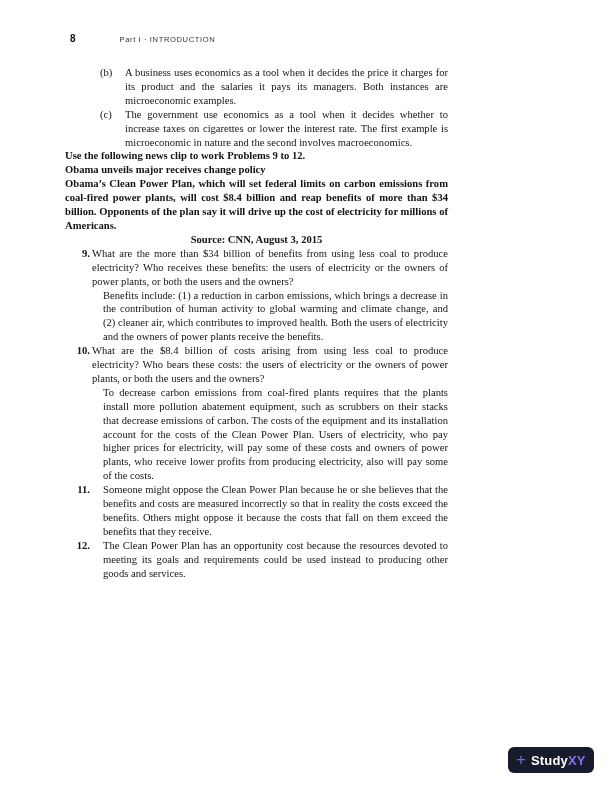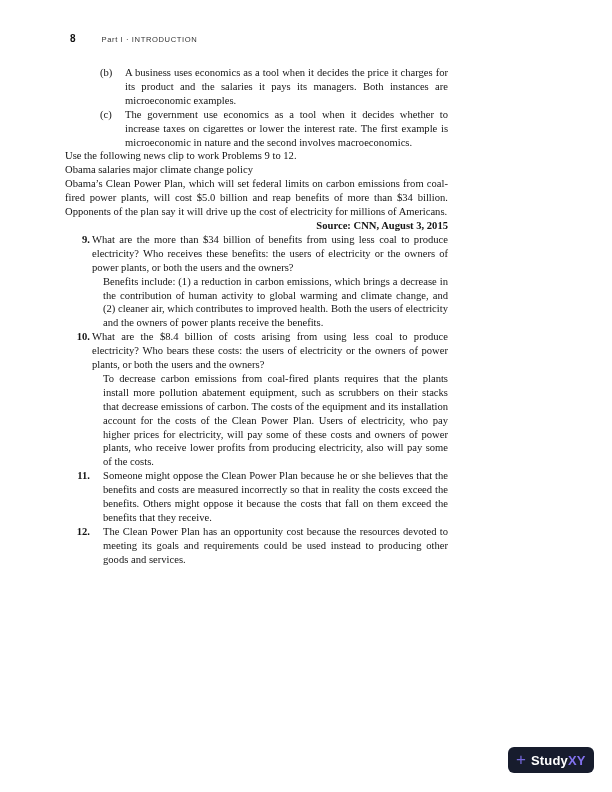--- a/index.html
+++ b/index.html
@@ -15,37 +15,37 @@
   
   .header-row {
     position: absolute;
     top: 33px;
     left: 70px;
     display: flex;
     align-items: baseline;
     font-family: "Liberation Sans", sans-serif;
   }
   .page-num { font-weight: 700; font-size: 10px; color: #111; }
-  .part-title { margin-left: 26px; font-size: 7.6px; letter-spacing: 0.6px; color: #333; }
+  .part-title { margin-left: 44px; font-size: 7.6px; letter-spacing: 0.6px; color: #333; }
 
   
   .content {
     position: absolute;
     left: 65px;
     top: 66px;
     width: 383px;
     font-size: 10.6px;
     line-height: 13.9px;
     text-align: justify;
   }
   .content p { margin: 0; }
   .sub-item { position: relative; padding-left: 60px; }
   .sub-item .sub-label { position: absolute; left: 35px; top: 0; }
-  .bold { font-weight: 400; }
-  .source-line { font-weight: 700; text-align: right; }
+  .bold { font-weight: 700; }
+  .source-line { font-weight: 700; text-align: center; }
   .problem { position: relative; }
   .p-num {
     position: absolute;
     left: 8px;
     width: 17px;
     text-align: right;
     font-weight: 700;
   }
   .p-question { font-weight: 400; padding-left: 27px; }
   .p-answer { padding-left: 38px; }
@@ -88,22 +88,22 @@
       <span class="sub-label">(b)</span>
       <span>A business uses economics as a tool when it decides the price it charges for its product and the salaries it pays its managers. Both instances are microeconomic examples.</span>
     </p>
 
     <p class="sub-item">
       <span class="sub-label">(c)</span>
       <span>The government use economics as a tool when it decides whether to increase taxes on cigarettes or lower the interest rate. The first example is microeconomic in nature and the second involves macroeconomics.</span>
     </p>
 
     <p class="bold">Use the following news clip to work Problems 9 to 12.</p>
-    <p class="bold">Obama salaries major climate change policy</p>
-    <p class="bold">Obama’s Clean Power Plan, which will set federal limits on carbon emissions from coal-fired power plants, will cost $5.0 billion and reap benefits of more than $34 billion. Opponents of the plan say it will drive up the cost of electricity for millions of Americans.</p>
+    <p class="bold">Obama unveils major receives change policy</p>
+    <p class="bold">Obama’s Clean Power Plan, which will set federal limits on carbon emissions from coal-fired power plants, will cost $8.4 billion and reap benefits of more than $34 billion. Opponents of the plan say it will drive up the cost of electricity for millions of Americans.</p>
     <p class="source-line">Source: CNN, August 3, 2015</p>
 
     <div class="problem">
       <span class="p-num">9.</span>
       <p class="p-question">What are the more than $34 billion of benefits from using less coal to produce electricity? Who receives these benefits: the users of electricity or the owners of power plants, or both the users and the owners?</p>
       <p class="p-answer">Benefits include: (1) a reduction in carbon emissions, which brings a decrease in the contribution of human activity to global warming and climate change, and (2) cleaner air, which contributes to improved health. Both the users of electricity and the owners of power plants receive the benefits.</p>
     </div>
 
     <div class="problem">
       <span class="p-num">10.</span>

